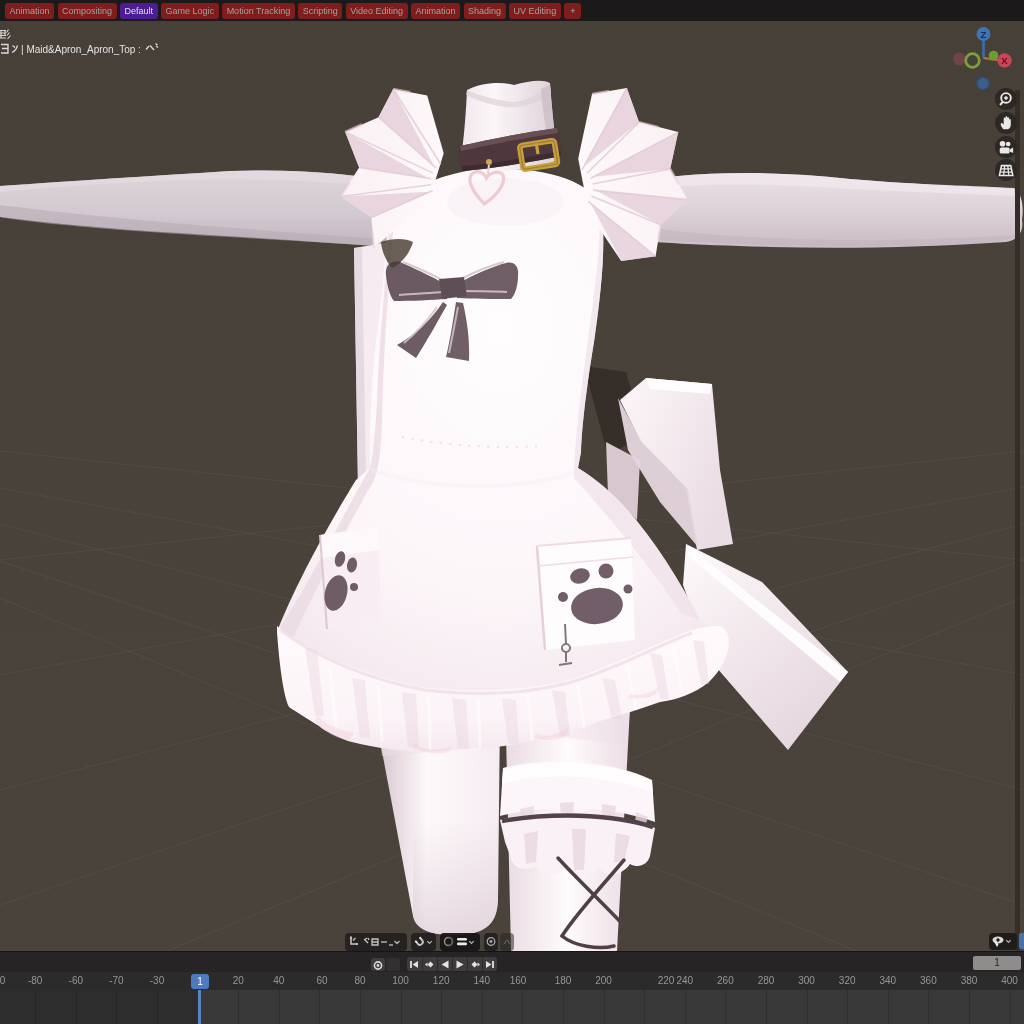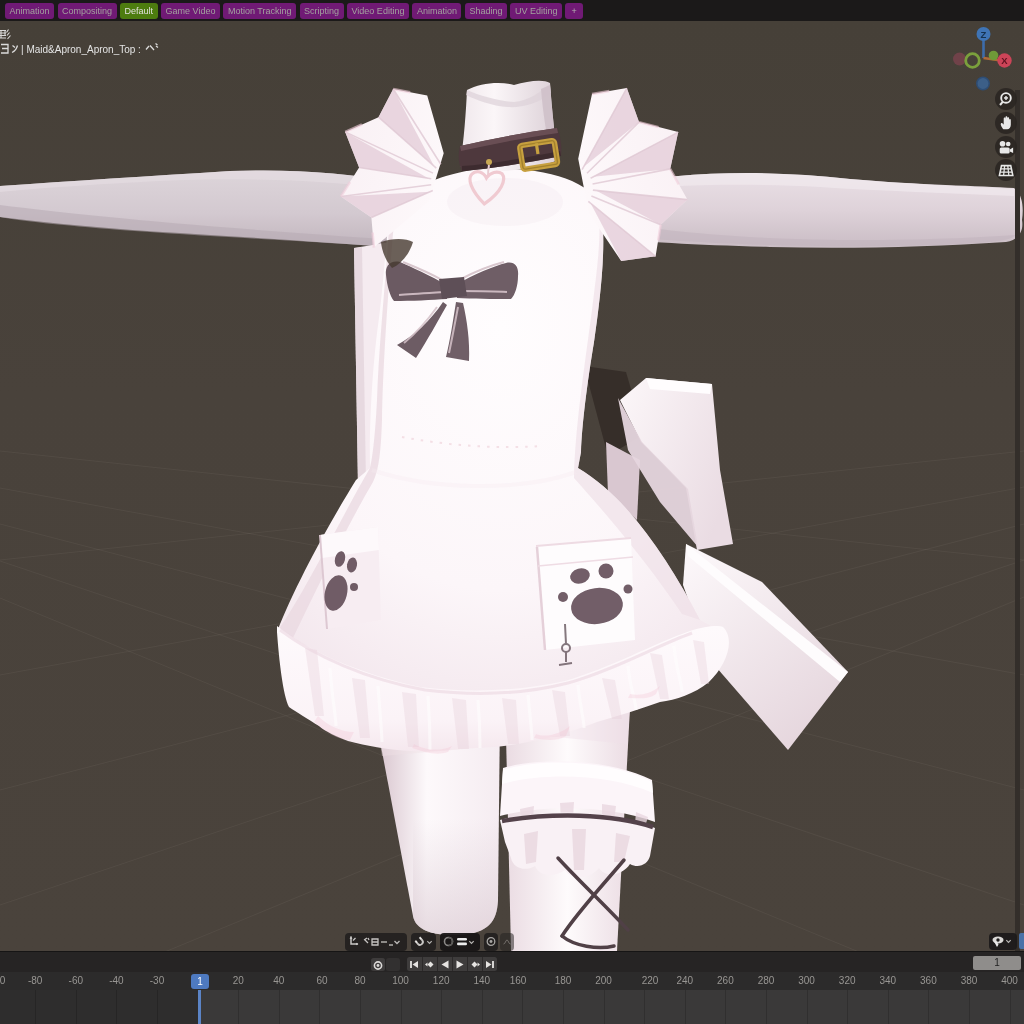--- a/index.html
+++ b/index.html
@@ -1,21 +1,21 @@
 <!DOCTYPE html>
 <html><head>
 <meta charset="utf-8">
 <style>
   html,body{margin:0;padding:0;background:#1c1a1a;width:1024px;height:1024px;overflow:hidden;}
   *{box-sizing:border-box;font-family:"Liberation Sans",sans-serif;}
   #page{position:relative;width:1024px;height:1024px;overflow:hidden;}
   
   #tabbar{position:absolute;left:0;top:0;width:1024px;height:21px;background:#1b1919;display:flex;align-items:center;padding-left:5px;}
-  .tab{height:16px;line-height:16px;padding:0 4.5px;margin-right:3.5px;background:#701a75;color:#a3a19f;font-size:9px;border-radius:3px;white-space:nowrap;}
-  .tab.active{background:#4d7c0f;color:#e2e0de;}
+  .tab{height:16px;line-height:16px;padding:0 4.5px;margin-right:3.5px;background:#7f1d1d;color:#a3a19f;font-size:9px;border-radius:3px;white-space:nowrap;}
+  .tab.active{background:#4c1d95;color:#e2e0de;}
   .tab.plus{padding:0 6px;color:#b5b3b1;}
   
   #viewport{position:absolute;left:0;top:21px;width:1024px;height:930px;overflow:hidden;
     background:linear-gradient(180deg,#464038 0%,#49423b 40%,#4a433c 100%);}
   #vpsvg{position:absolute;left:0;top:-21px;}
   .ovl{position:absolute;color:#ddd;font-size:11px;white-space:nowrap;}
   
   #vscroll{position:absolute;left:1015px;top:69px;width:5px;height:861px;background:#332e2a;}
   
   .navbtn{position:absolute;width:22px;height:22px;border-radius:11px;background:rgba(41,37,33,0.85);}
@@ -36,21 +36,21 @@
   .vlineL{position:absolute;top:0;width:1px;height:34px;background:#262525;}
   #bluline{position:absolute;left:198px;top:990px;width:3px;height:34px;background:#5b84c6;}
 </style>
 </head>
 <body>
 <div id="page">
   <div id="tabbar">
     <div class="tab">Animation</div>
     <div class="tab">Compositing</div>
     <div class="tab active">Default</div>
-    <div class="tab">Game Video</div>
+    <div class="tab">Game Logic</div>
     <div class="tab">Motion Tracking</div>
     <div class="tab">Scripting</div>
     <div class="tab">Video Editing</div>
     <div class="tab">Animation</div>
     <div class="tab">Shading</div>
     <div class="tab">UV Editing</div>
     <div class="tab plus">+</div>
   </div>
 
   <div id="viewport">
@@ -451,33 +451,33 @@
             <path d="M10,3 L10,10" stroke="#e6e4e2" stroke-width="1.8"></path>
           </svg></div>
 </div>
     <div id="framefield">1</div>
   </div>
 
   <div id="ruler">
     <div class="rnum" style="left:2.5px">0</div>
 <div class="rnum" style="left:35.2px">-80</div>
 <div class="rnum" style="left:75.8px">-60</div>
-<div class="rnum" style="left:116.4px">-40</div>
+<div class="rnum" style="left:116.4px">-70</div>
 <div class="rnum" style="left:157.0px">-30</div>
 <div class="rnum" style="left:238.2px">20</div>
 <div class="rnum" style="left:278.8px">40</div>
 <div class="rnum" style="left:322px">60</div>
 <div class="rnum" style="left:360.0px">80</div>
 <div class="rnum" style="left:400.6px">100</div>
 <div class="rnum" style="left:441.2px">120</div>
 <div class="rnum" style="left:481.8px">140</div>
 <div class="rnum" style="left:518px">160</div>
 <div class="rnum" style="left:563.0px">180</div>
 <div class="rnum" style="left:603.6px">200</div>
-<div class="rnum" style="left:650px">220</div>
+<div class="rnum" style="left:666px">220</div>
 <div class="rnum" style="left:684.8px">240</div>
 <div class="rnum" style="left:725.4px">260</div>
 <div class="rnum" style="left:766.0px">280</div>
 <div class="rnum" style="left:806.6px">300</div>
 <div class="rnum" style="left:847.2px">320</div>
 <div class="rnum" style="left:887.8px">340</div>
 <div class="rnum" style="left:928.4px">360</div>
 <div class="rnum" style="left:969.0px">380</div>
 <div class="rnum" style="left:1009.6px">400</div>
     <div id="curpill">1</div>

